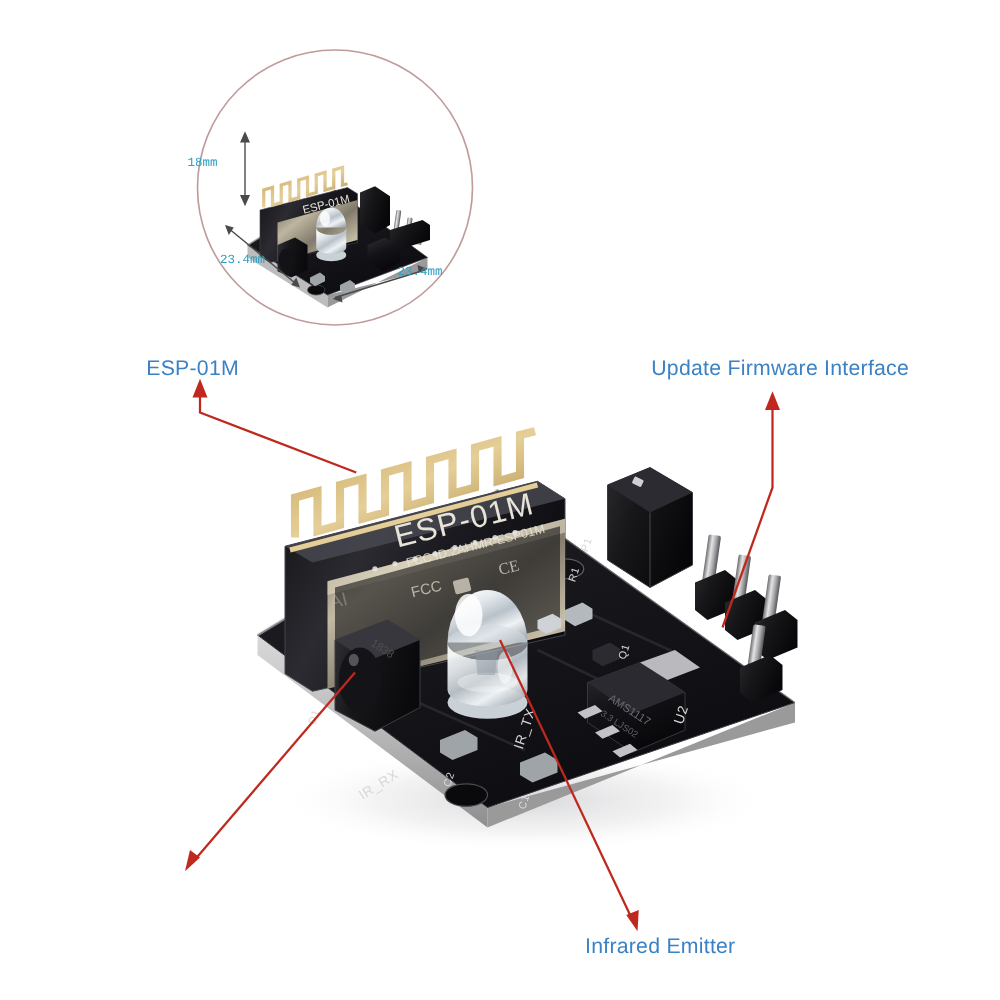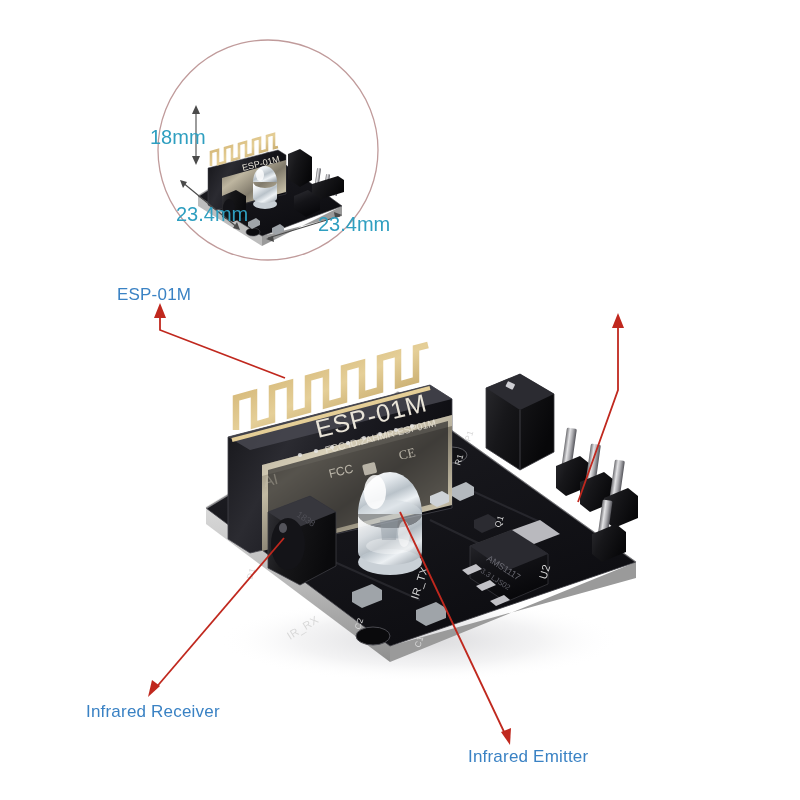--- a/index.html
+++ b/index.html
@@ -16,23 +16,23 @@
     position:absolute;
     color:#3a82c4;
     font-size:17px;
     letter-spacing:.2px;
     white-space:nowrap;
     font-family:"Liberation Sans", sans-serif;
   }
   .dimText{
     position:absolute;
     color:#2f9fc0;
-    font-size:20px;
+    font-size:10px;
     white-space:nowrap;
-    font-family:Liberation Sans, sans-serif;
+    font-family:Liberation Mono, monospace;
   }
   .silk{
     fill:#d8d8d8;
     font-family:"Liberation Sans", sans-serif;
     font-size:11px;
     letter-spacing:.5px;
   }
   .silkSm{font-size:8.5px;}
   .modtext{font-family:"Liberation Sans", sans-serif;fill:#e9e4d8;}
 </style>
@@ -320,22 +320,22 @@
       <path d="M284,538 L154,690"></path>
       <path d="M148,697 L160,686 L152,680 Z" fill="#c0281e" stroke="none"></path>
 
       <path d="M400,512 L506,736"></path>
       <path d="M510,745 L501,732 L511,728 Z" fill="#c0281e" stroke="none"></path>
     </g>
   </svg>
 
   <div class="calloutText" style="left:117px; top:285px;">ESP-01M</div>
 
-
-  <div class="calloutText" style="left:86px; top:702px;">Infrared Receiver</div>
+  <div class="calloutText" style="left:521px; top:285px;">Update Firmware Interface</div>
+
 
   <div class="calloutText" style="left:468px; top:747px;">Infrared Emitter</div>
 
   <div class="dimText" style="left:150px; top:126px;">18mm</div>
 
   <div class="dimText" style="left:176px; top:203px;">23.4mm</div>
 
   <div class="dimText" style="left:318px; top:213px;">23.4mm</div>
 
 </div>

